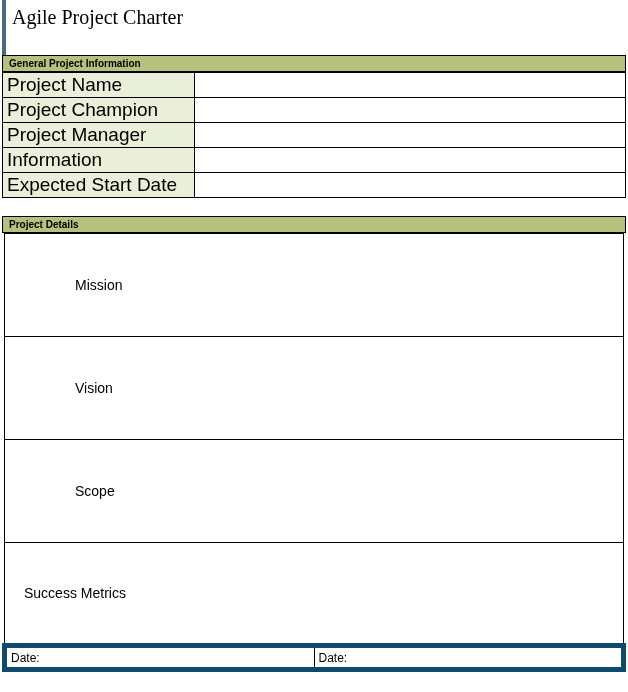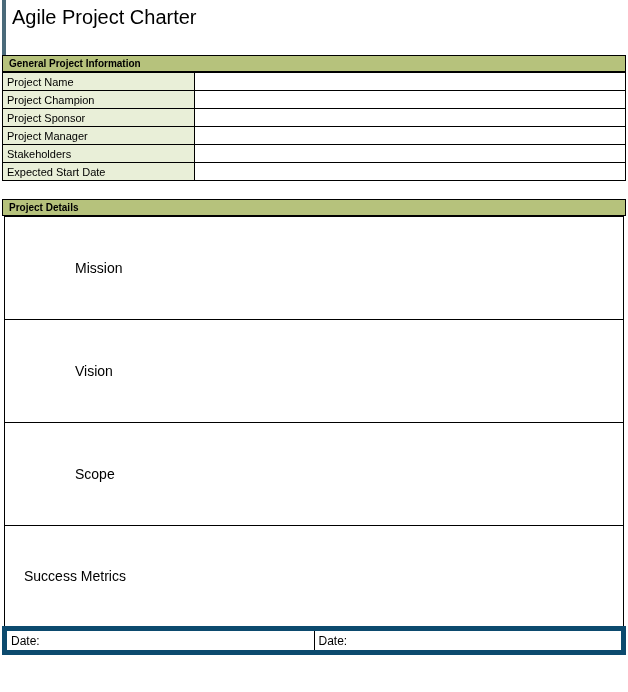--- a/index.html
+++ b/index.html
@@ -16,36 +16,37 @@
   }
   .title-area {
     border-left: 4px solid #4a6a7a;
     padding: 6px 0 26px 6px;
     background: #ffffff;
   }
   .title {
     font-size: 20px;
     font-weight: 400;
     color: #000;
+    font-family: Liberation Serif, serif;
   }
   .section-header {
     background: #b6c27c;
     border: 1px solid #000;
     font-size: 10px;
     font-weight: bold;
     color: #000;
     padding: 2px 6px;
   }
   .info-table {
     width: 100%;
     border-collapse: collapse;
   }
   .info-table td {
     border: 1px solid #000;
-    font-size: 11px;
+    font-size: 19px;
     padding: 1px 4px;
     height: 18px;
     vertical-align: middle;
   }
   .info-table td.label {
     width: 192px;
     background: #e9efd8;
   }
   .info-table td.value {
     background: #ffffff;
@@ -95,29 +96,25 @@
     <tbody>
         <tr>
       <td class="label">Project Name</td>
       <td class="value"></td>
     </tr>
     <tr>
       <td class="label">Project Champion</td>
       <td class="value"></td>
     </tr>
     <tr>
-      <td class="label">Project Sponsor</td>
-      <td class="value"></td>
-    </tr>
-    <tr>
       <td class="label">Project Manager</td>
       <td class="value"></td>
     </tr>
     <tr>
-      <td class="label">Stakeholders</td>
+      <td class="label">Information</td>
       <td class="value"></td>
     </tr>
     <tr>
       <td class="label">Expected Start Date</td>
       <td class="value"></td>
     </tr>
   </tbody>
     </table>
 
   <div class="spacer"></div>

